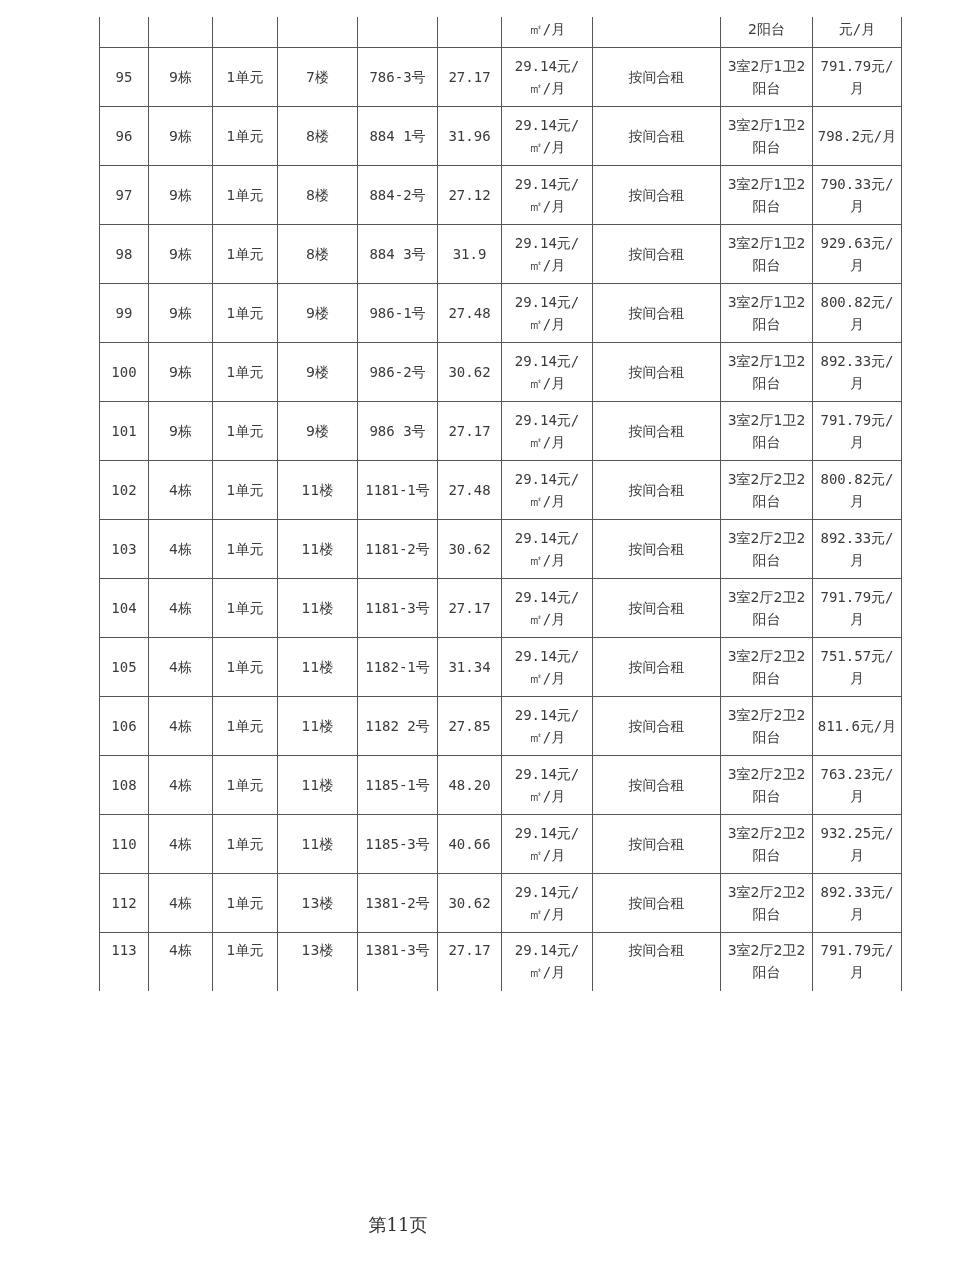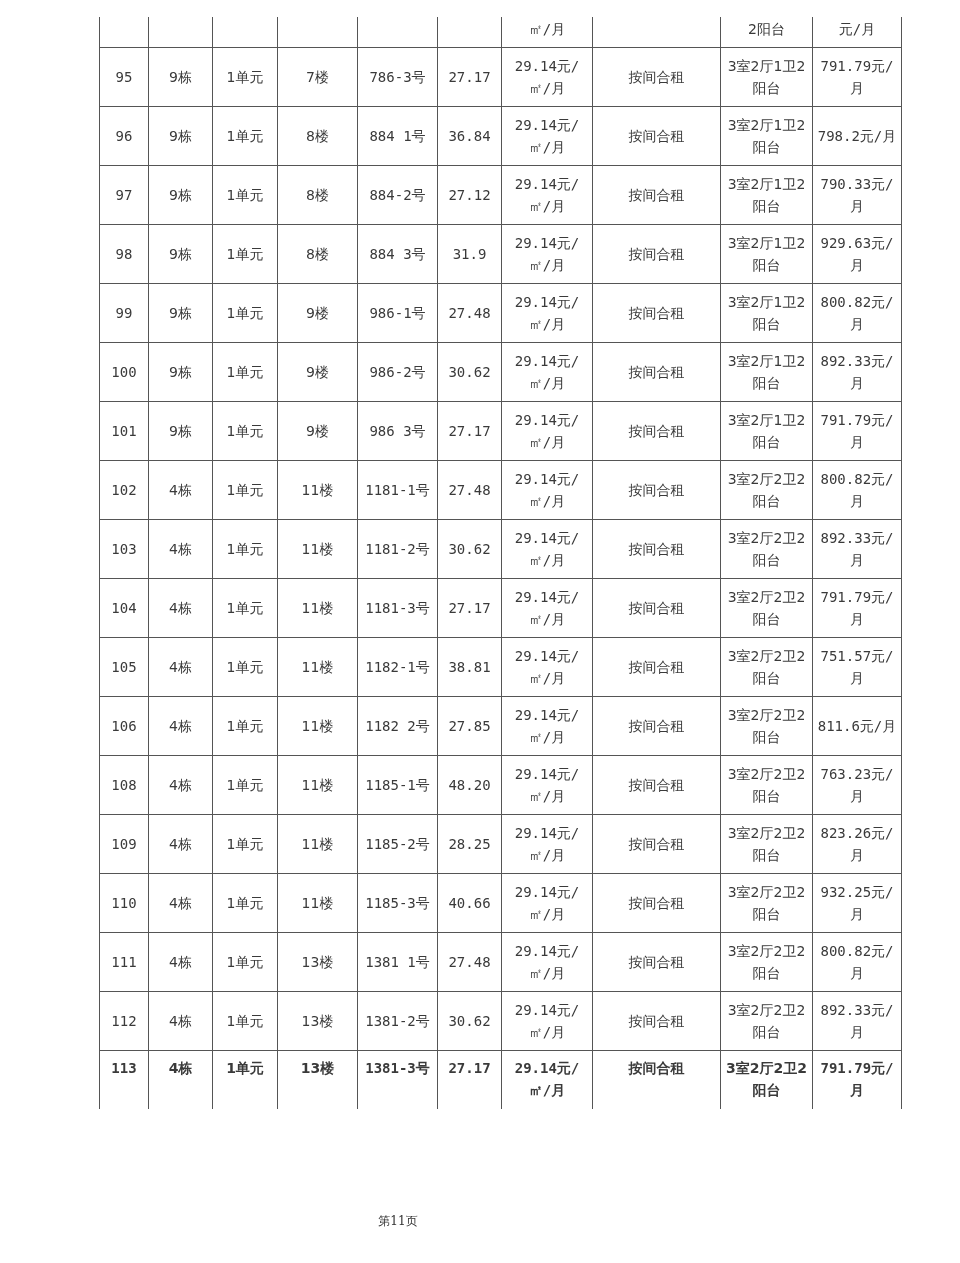--- a/index.html
+++ b/index.html
@@ -14,24 +14,24 @@
   table.rent td {
     border: 1.5px solid #555;
     text-align: center; vertical-align: middle;
     font-size: 14px; line-height: 22px;
     padding: 0 2px; overflow: hidden;
     word-break: break-all;
   }
   table.rent td.cjk { font-family: "DejaVu Sans", "Liberation Sans", sans-serif; }
   table.rent tr.cont td { border-top: none; height: 29px; vertical-align: top; padding-top: 1px; }
   table.rent tr.row td { height: 58px; }
-  table.rent tr.last td { border-bottom: none; vertical-align: top; padding-top: 6px; height: 52px; font-weight: bold; }
+  table.rent tr.last td { border-bottom: none; vertical-align: top; padding-top: 6px; height: 52px; }
   .footer {
     position: absolute; left: 0; width: 796px; top: 1213px; text-align: center;
-    font-family: "DejaVu Serif", "Liberation Serif", serif; font-size: 12px; color: #333;
+    font-family: "DejaVu Serif", "Liberation Serif", serif; font-size: 18px; color: #333;
   }
 </style>
 </head>
 <body>
 
 <div class="page">
   <table class="rent">
     <colgroup>
       <col style="width:49px">
         <col style="width:64px">
@@ -68,21 +68,21 @@
           <td class="cjk">按间合租</td>
           <td class="cjk">3室2厅1卫2阳台</td>
           <td>791.79元/月</td>
         </tr>
         <tr class="row">
           <td>96</td>
           <td class="cjk">9栋</td>
           <td class="cjk">1单元</td>
           <td class="cjk">8楼</td>
           <td>884 1号</td>
-          <td>36.84</td>
+          <td>31.96</td>
           <td>29.14元/㎡/月</td>
           <td class="cjk">按间合租</td>
           <td class="cjk">3室2厅1卫2阳台</td>
           <td>798.2元/月</td>
         </tr>
         <tr class="row">
           <td>97</td>
           <td class="cjk">9栋</td>
           <td class="cjk">1单元</td>
           <td class="cjk">8楼</td>
@@ -176,21 +176,21 @@
           <td class="cjk">按间合租</td>
           <td class="cjk">3室2厅2卫2阳台</td>
           <td>791.79元/月</td>
         </tr>
         <tr class="row">
           <td>105</td>
           <td class="cjk">4栋</td>
           <td class="cjk">1单元</td>
           <td class="cjk">11楼</td>
           <td>1182-1号</td>
-          <td>38.81</td>
+          <td>31.34</td>
           <td>29.14元/㎡/月</td>
           <td class="cjk">按间合租</td>
           <td class="cjk">3室2厅2卫2阳台</td>
           <td>751.57元/月</td>
         </tr>
         <tr class="row">
           <td>106</td>
           <td class="cjk">4栋</td>
           <td class="cjk">1单元</td>
           <td class="cjk">11楼</td>
@@ -207,54 +207,30 @@
           <td class="cjk">1单元</td>
           <td class="cjk">11楼</td>
           <td>1185-1号</td>
           <td>48.20</td>
           <td>29.14元/㎡/月</td>
           <td class="cjk">按间合租</td>
           <td class="cjk">3室2厅2卫2阳台</td>
           <td>763.23元/月</td>
         </tr>
         <tr class="row">
-          <td>109</td>
-          <td class="cjk">4栋</td>
-          <td class="cjk">1单元</td>
-          <td class="cjk">11楼</td>
-          <td>1185-2号</td>
-          <td>28.25</td>
-          <td>29.14元/㎡/月</td>
-          <td class="cjk">按间合租</td>
-          <td class="cjk">3室2厅2卫2阳台</td>
-          <td>823.26元/月</td>
-        </tr>
-        <tr class="row">
           <td>110</td>
           <td class="cjk">4栋</td>
           <td class="cjk">1单元</td>
           <td class="cjk">11楼</td>
           <td>1185-3号</td>
           <td>40.66</td>
           <td>29.14元/㎡/月</td>
           <td class="cjk">按间合租</td>
           <td class="cjk">3室2厅2卫2阳台</td>
           <td>932.25元/月</td>
-        </tr>
-        <tr class="row">
-          <td>111</td>
-          <td class="cjk">4栋</td>
-          <td class="cjk">1单元</td>
-          <td class="cjk">13楼</td>
-          <td>1381 1号</td>
-          <td>27.48</td>
-          <td>29.14元/㎡/月</td>
-          <td class="cjk">按间合租</td>
-          <td class="cjk">3室2厅2卫2阳台</td>
-          <td>800.82元/月</td>
         </tr>
         <tr class="row">
           <td>112</td>
           <td class="cjk">4栋</td>
           <td class="cjk">1单元</td>
           <td class="cjk">13楼</td>
           <td>1381-2号</td>
           <td>30.62</td>
           <td>29.14元/㎡/月</td>
           <td class="cjk">按间合租</td>

